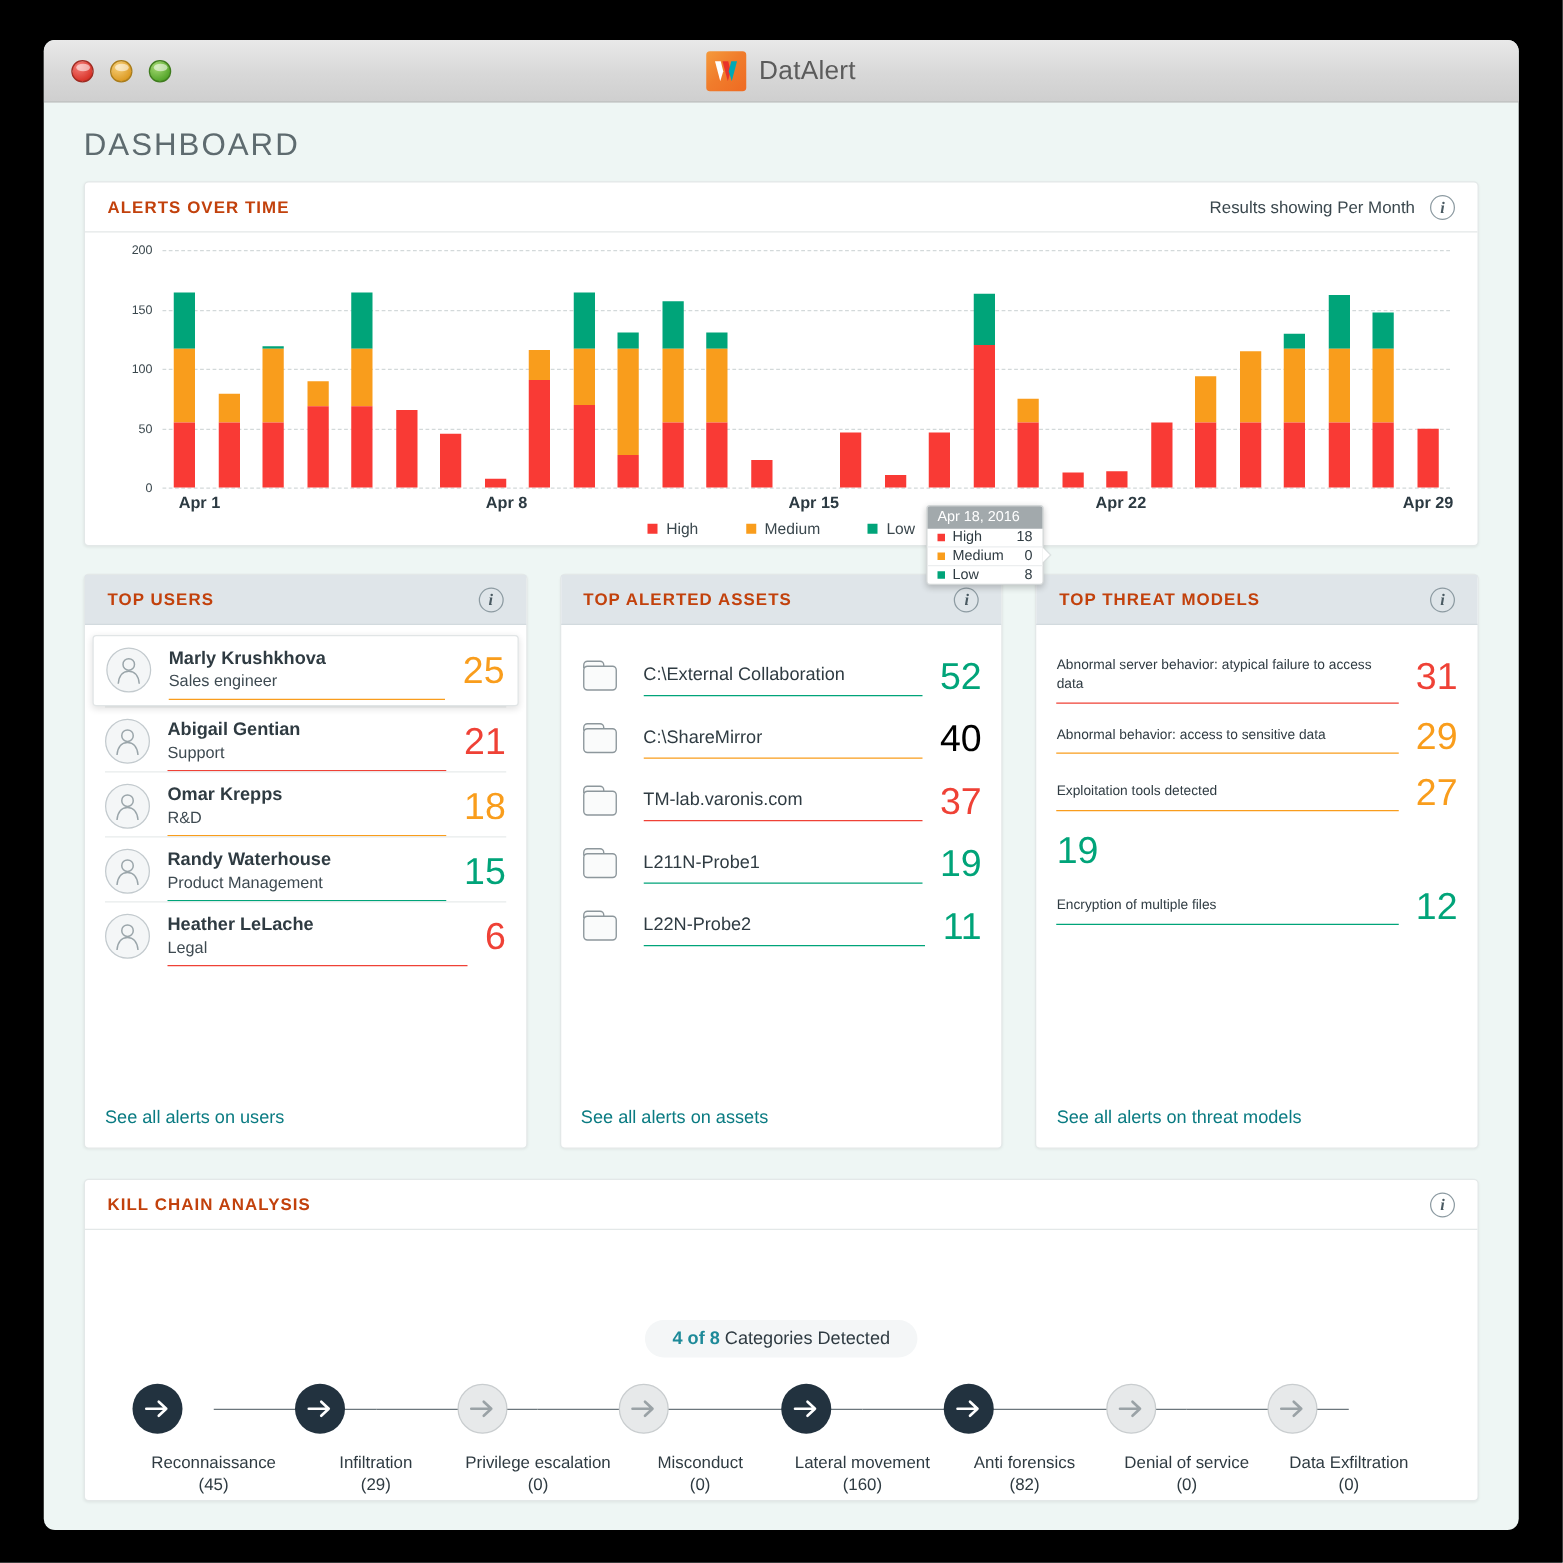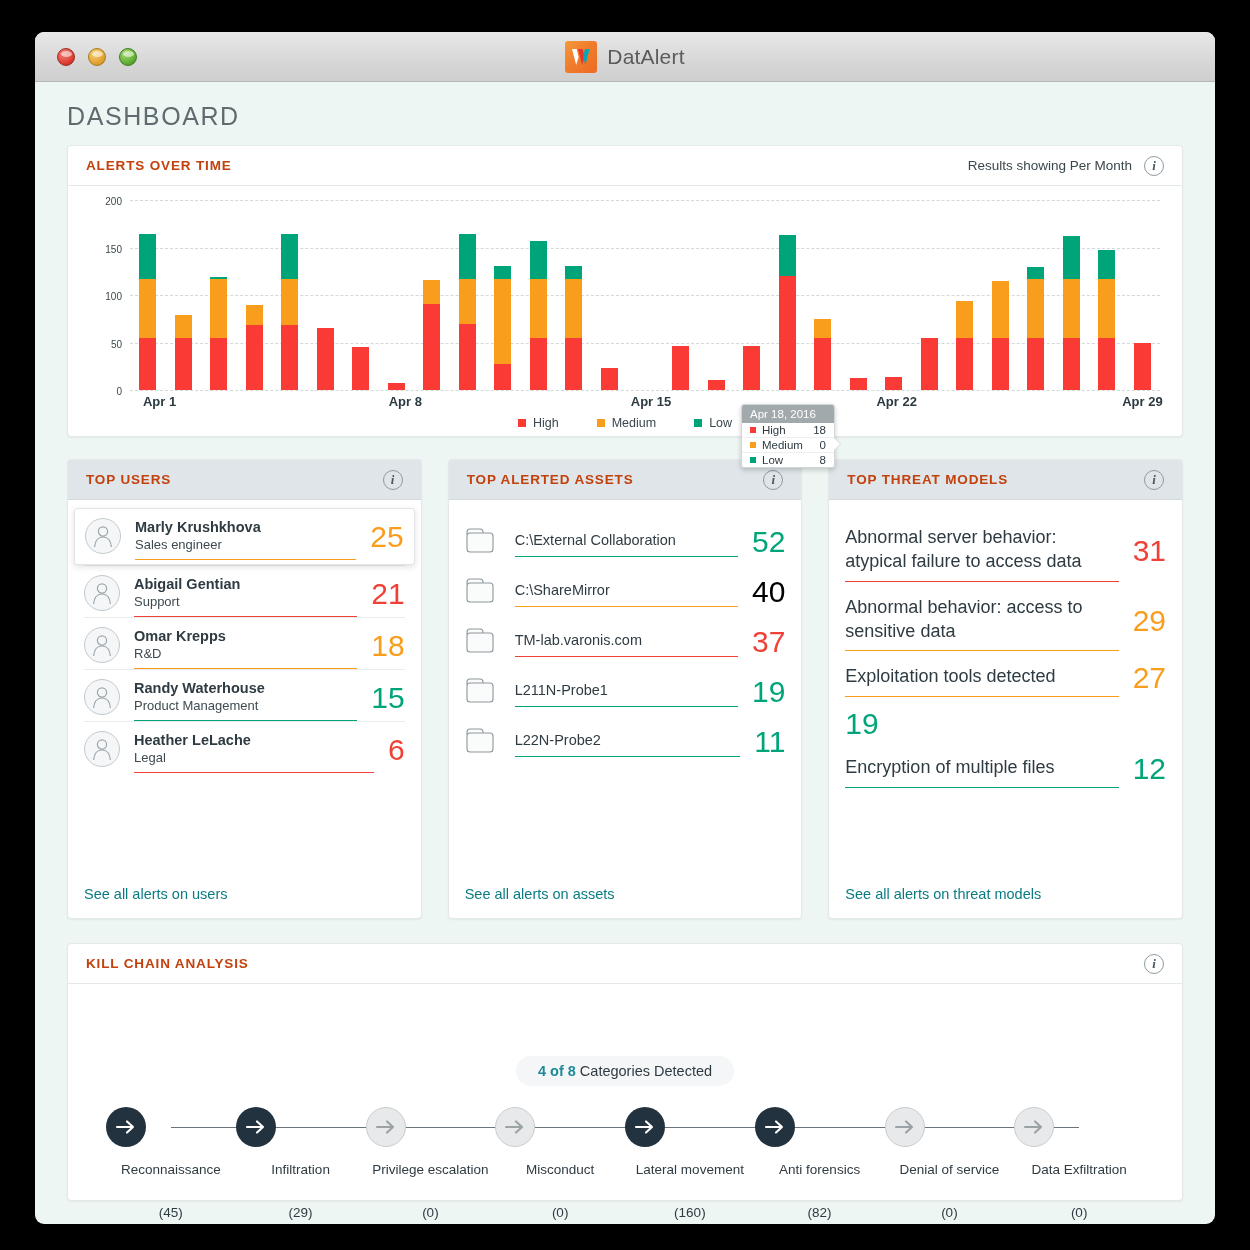--- a/index.html
+++ b/index.html
@@ -151,21 +151,21 @@
   .avatar {
     width: 36px; height: 36px; border-radius: 50%;
     border: 1px solid #c3cace; background: #f4f6f7;
     display: flex; align-items: center; justify-content: center;
     flex: none; margin-bottom: 6px;
   }
   .folder { width: 36px; height: 30px; flex: none; margin-bottom: 6px; }
   .u-name { font-size: 14.5px; font-weight: bold; color: #2f3b42; line-height: 1.25; }
   .u-sub  { font-size: 13px; color: #3e4a51; line-height: 1.3; }
   .a-name { font-size: 14.5px; color: #2f3b42; line-height: 1.3; padding-bottom: 2px; }
-  .t-name { font-size: 18px; color: #2f3b42; line-height: 1.35; padding-bottom: 2px; }
+  .t-name { font-size: 11px; color: #2f3b42; line-height: 1.35; padding-bottom: 2px; }
   .count {
     font-size: 30px; font-weight: 300; line-height: 0.95;
     margin-bottom: 4px; font-variant-numeric: tabular-nums;
   }
   .panel-link {
     font-size: 14.5px; color: #0a7b82; padding: 16px 0 16px 0; margin-top: auto;
   }
   #user-row-hl {
     background: #ffffff;
     border: 1px solid #e1e5e6;
@@ -197,21 +197,21 @@
     width: 40px; height: 40px; border-radius: 50%;
     display: flex; align-items: center; justify-content: center;
     position: relative; z-index: 1; margin-top: 5px;
   }
   .node.on  { background: #22323f; }
   .node.off { background: #e7e9ea; border: 1px solid #c9cdcf; }
   .stage-label {
     margin-top: 13px; font-size: 13.5px; color: #2f3b42; text-align: center; line-height: 1.45;
     white-space: nowrap;
   }
-  .stage-count { font-size: 13.5px; color: #2f3b42; text-align: center; margin-top: 25px; }
+  .stage-count { font-size: 13.5px; color: #2f3b42; text-align: center; }
 </style>
 </head>
 <body>
 
 <div id="window">
 
   <div id="titlebar">
     <div class="traffic">
       <div class="dot red"></div>
       <div class="dot yellow"></div>

